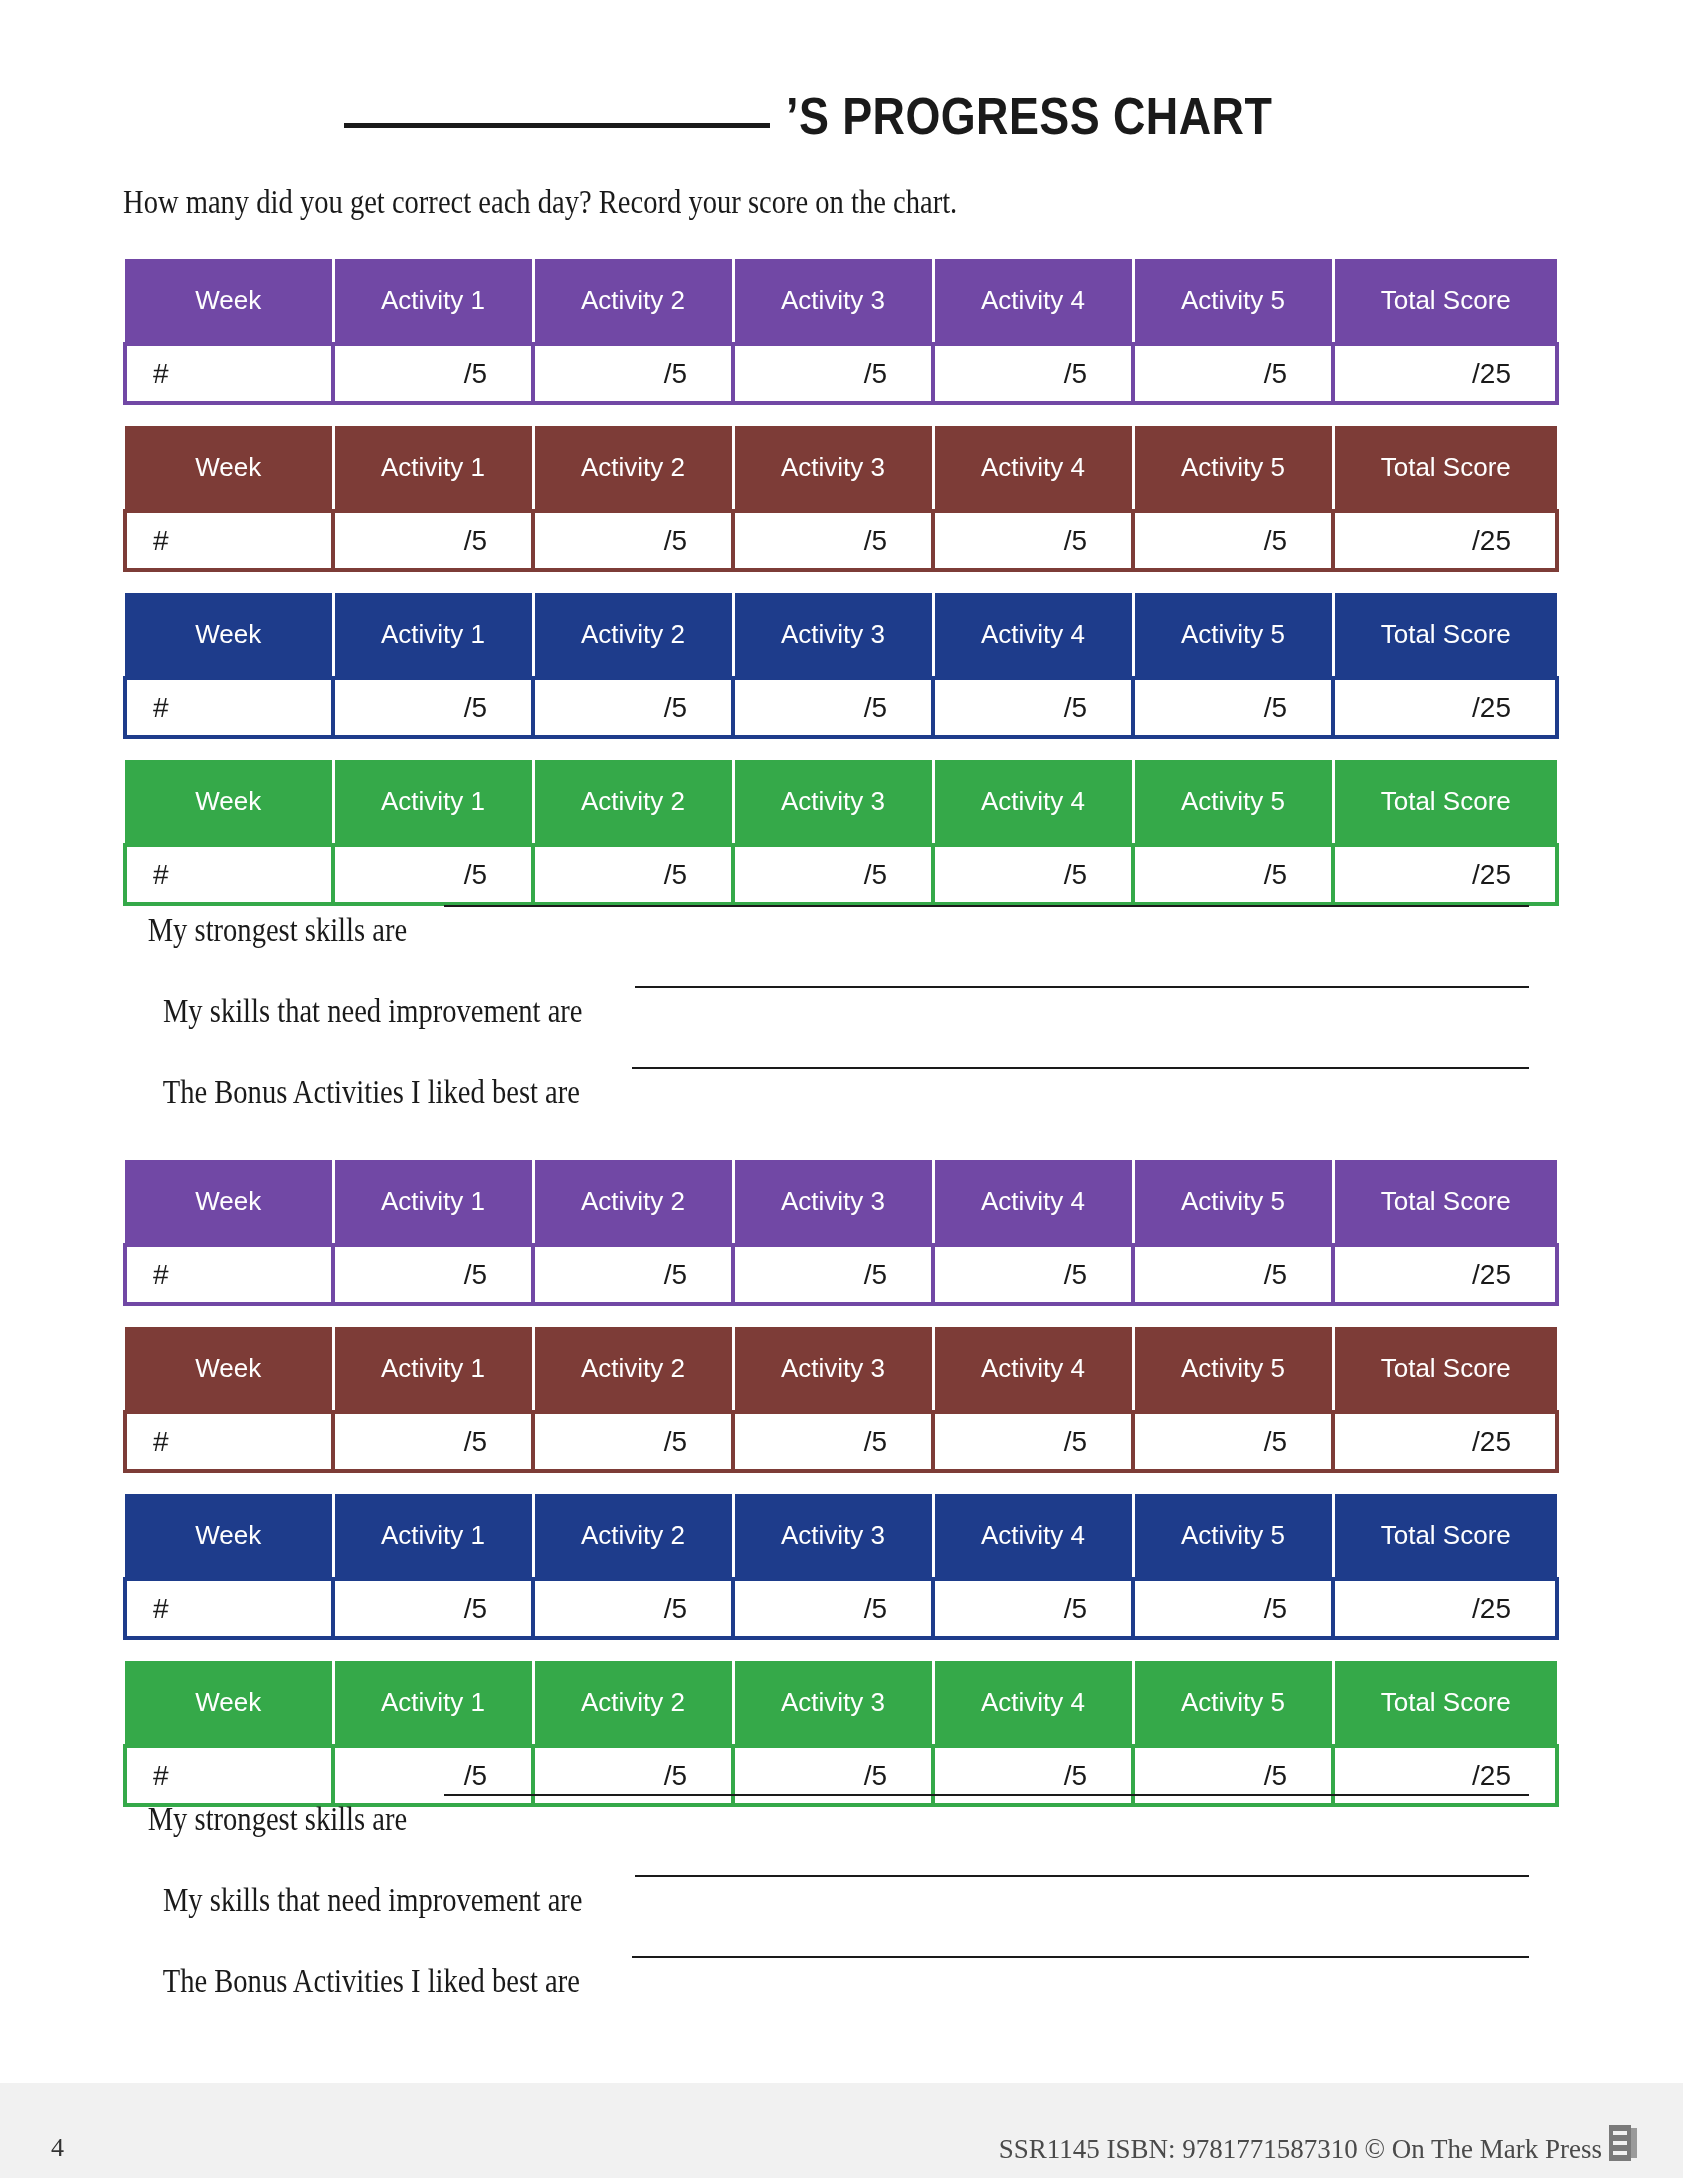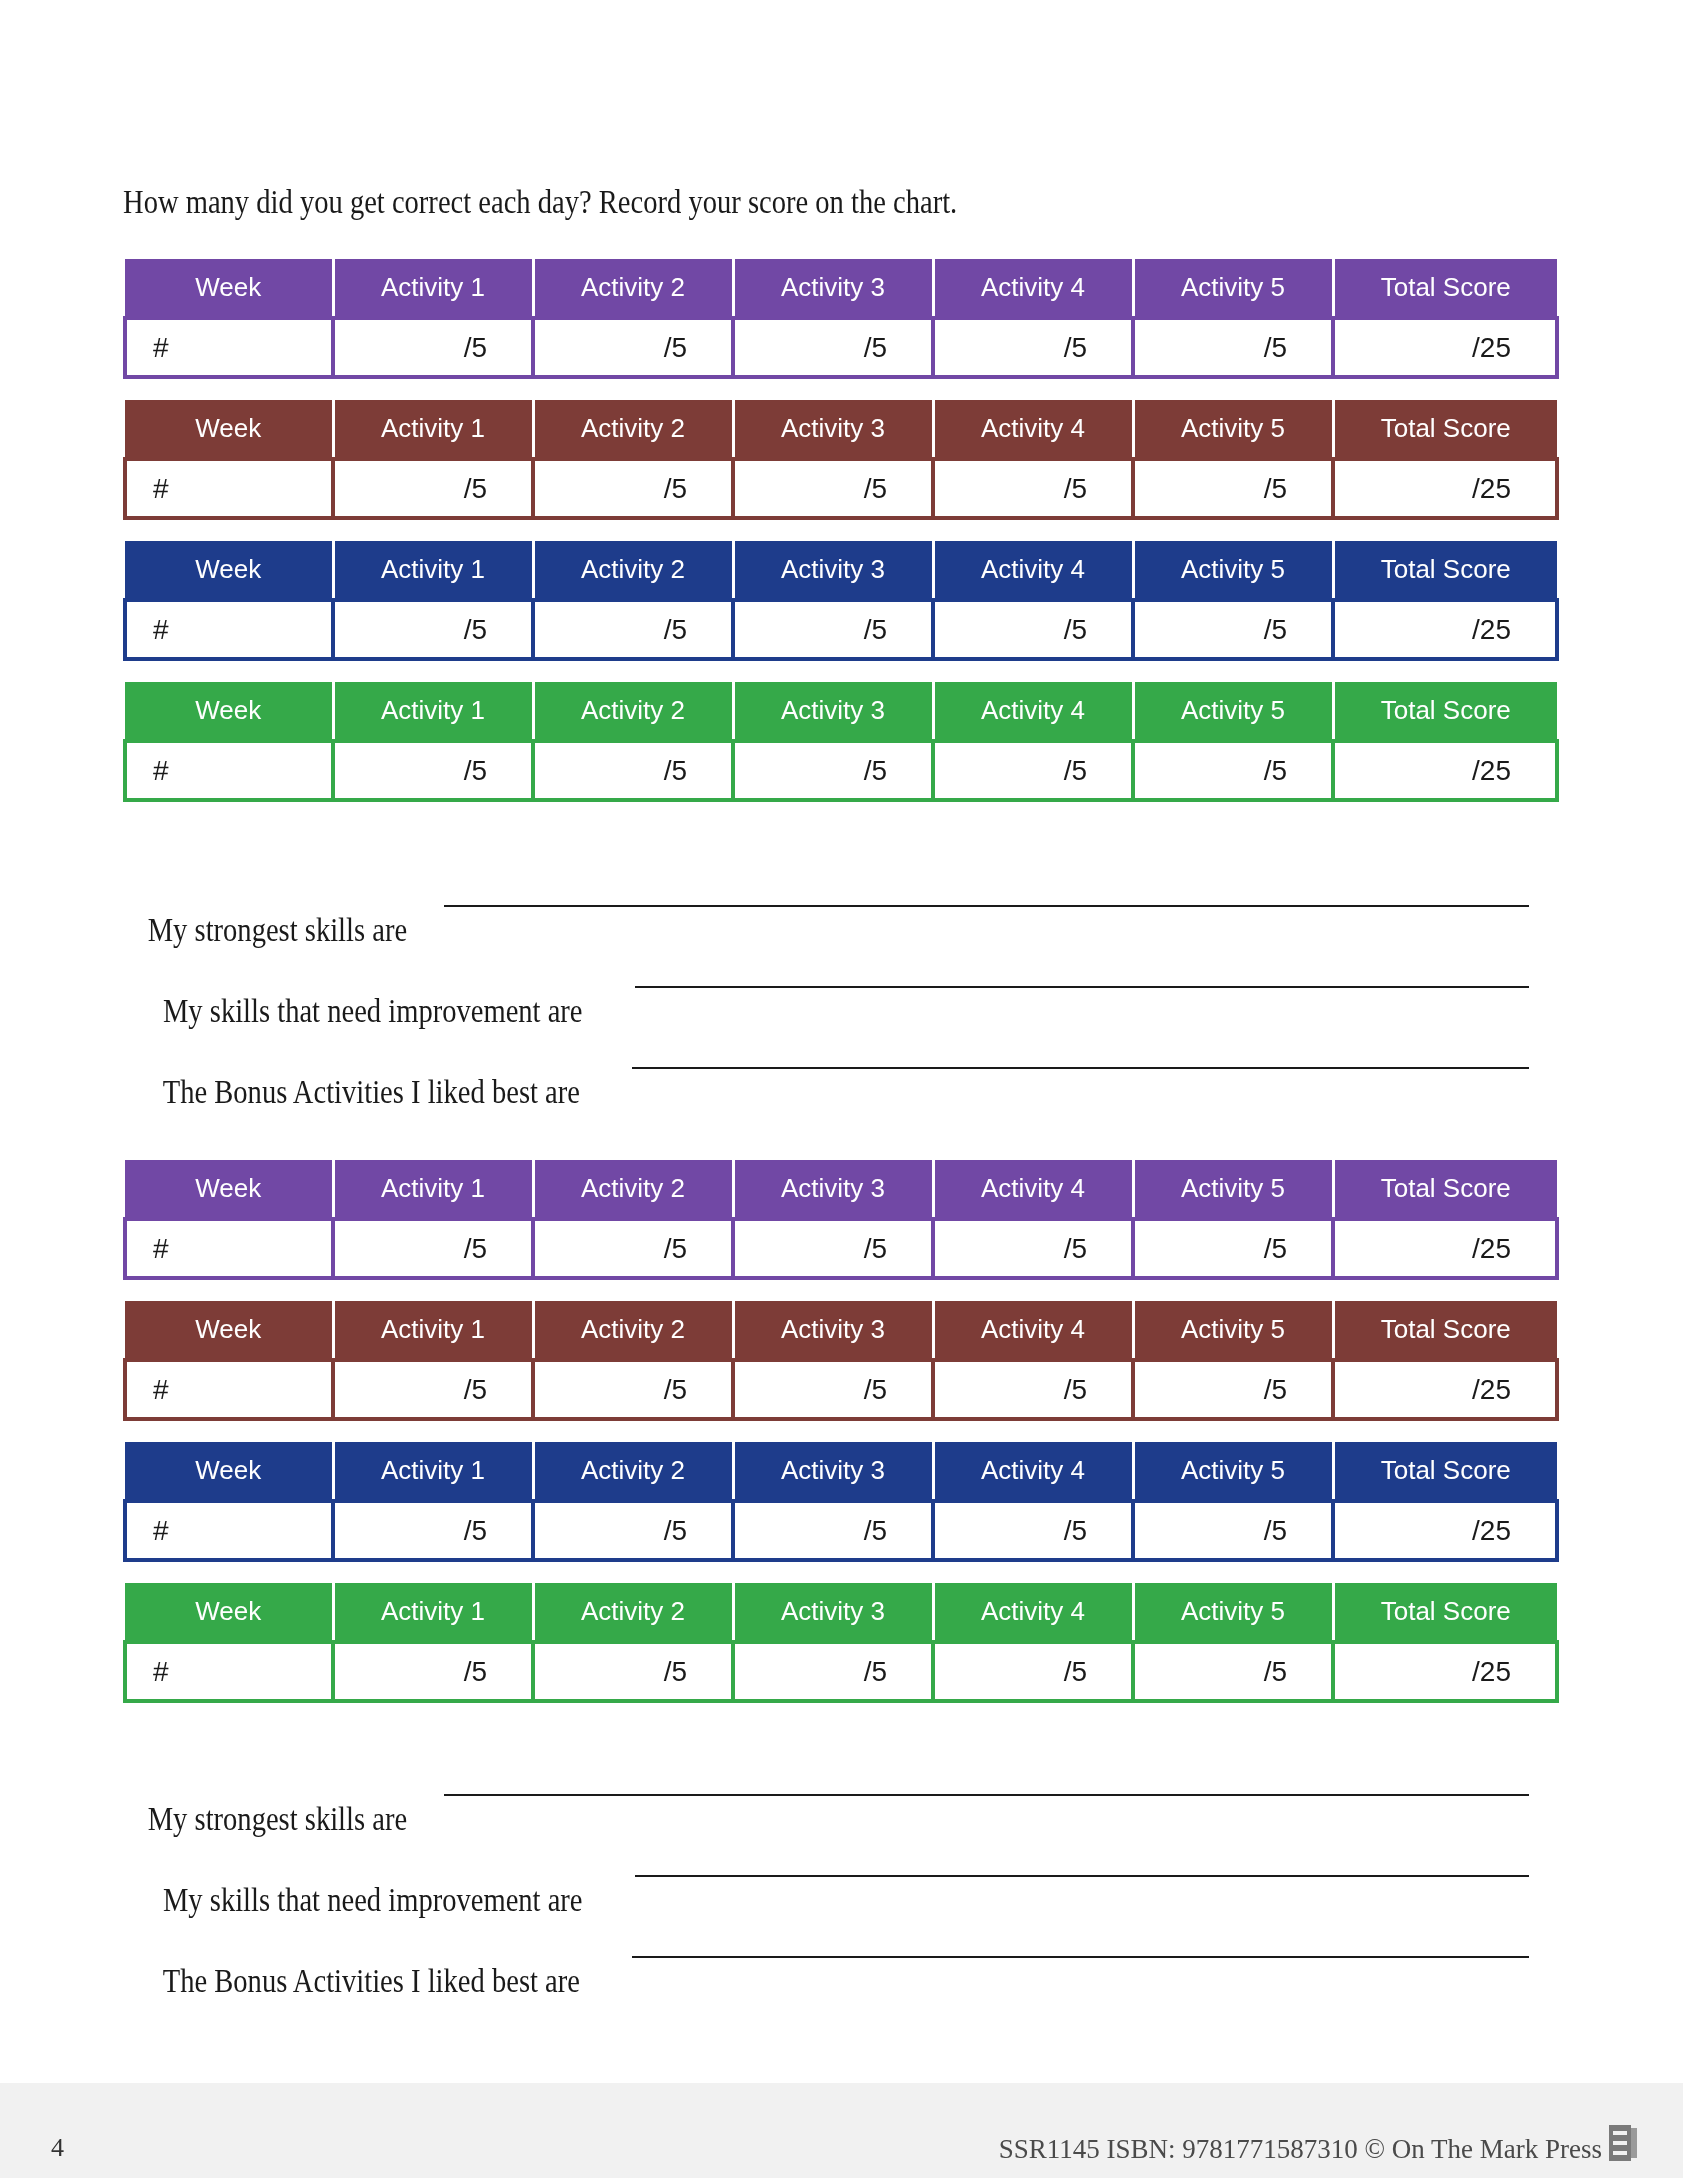--- a/index.html
+++ b/index.html
@@ -85,21 +85,21 @@
   .ptable col.c-total { width: 224px; }
 
   .ptable thead th {
     height: 57px;
     color: #ffffff;
     font-family: "Liberation Sans", sans-serif;
     font-weight: normal;
     font-size: 26px;
     text-align: center;
     vertical-align: middle;
-    padding: 0;
+    padding: 13px;
     border-left: 3px solid #ffffff;
     white-space: nowrap;
   }
   .ptable thead th:first-child { border-left: none; }
 
   .ptable tbody td {
     height: 55px;
     background: #ffffff;
     font-family: "Liberation Sans", sans-serif;
     font-size: 28px;
@@ -203,20 +203,24 @@
     top: 42px;
     width: 28px;
     height: 36px;
   }
 </style>
 </head>
 <body>
 
 <div class="page">
 
+  <div class="title-row">
+    <div class="title-blank"></div>
+    <div class="title-text">’S PROGRESS CHART</div>
+  </div>
 
   <div class="instruction">How many did you get correct each day?  Record your score on the chart.</div>
 
   <div class="tables-block" id="block-1">
 
     <table class="ptable t-purple">
       <colgroup>
           <col class="c-week">
           <col class="c-act">
           <col class="c-act">

